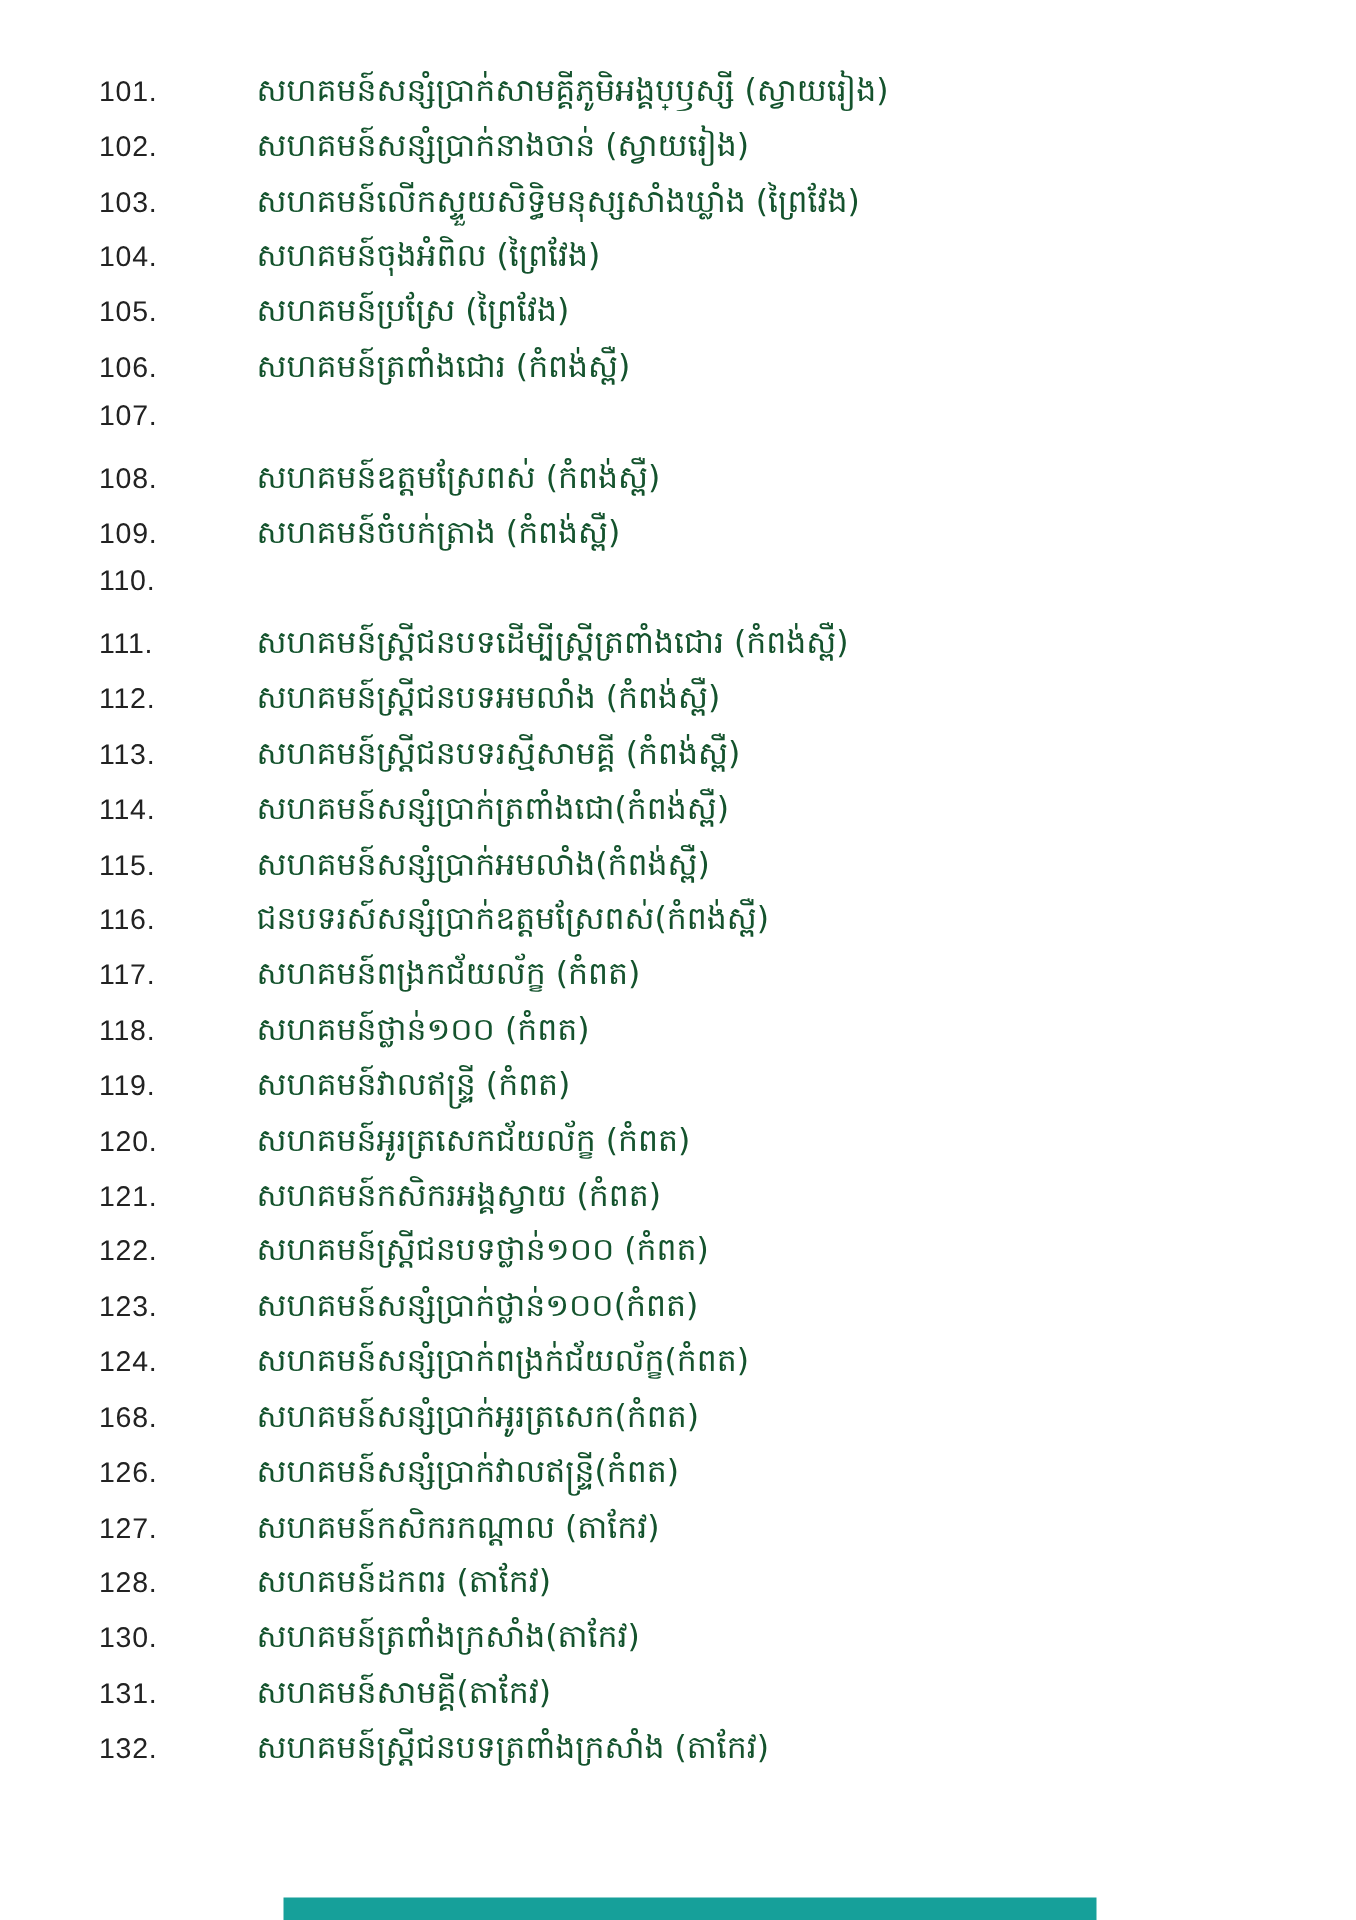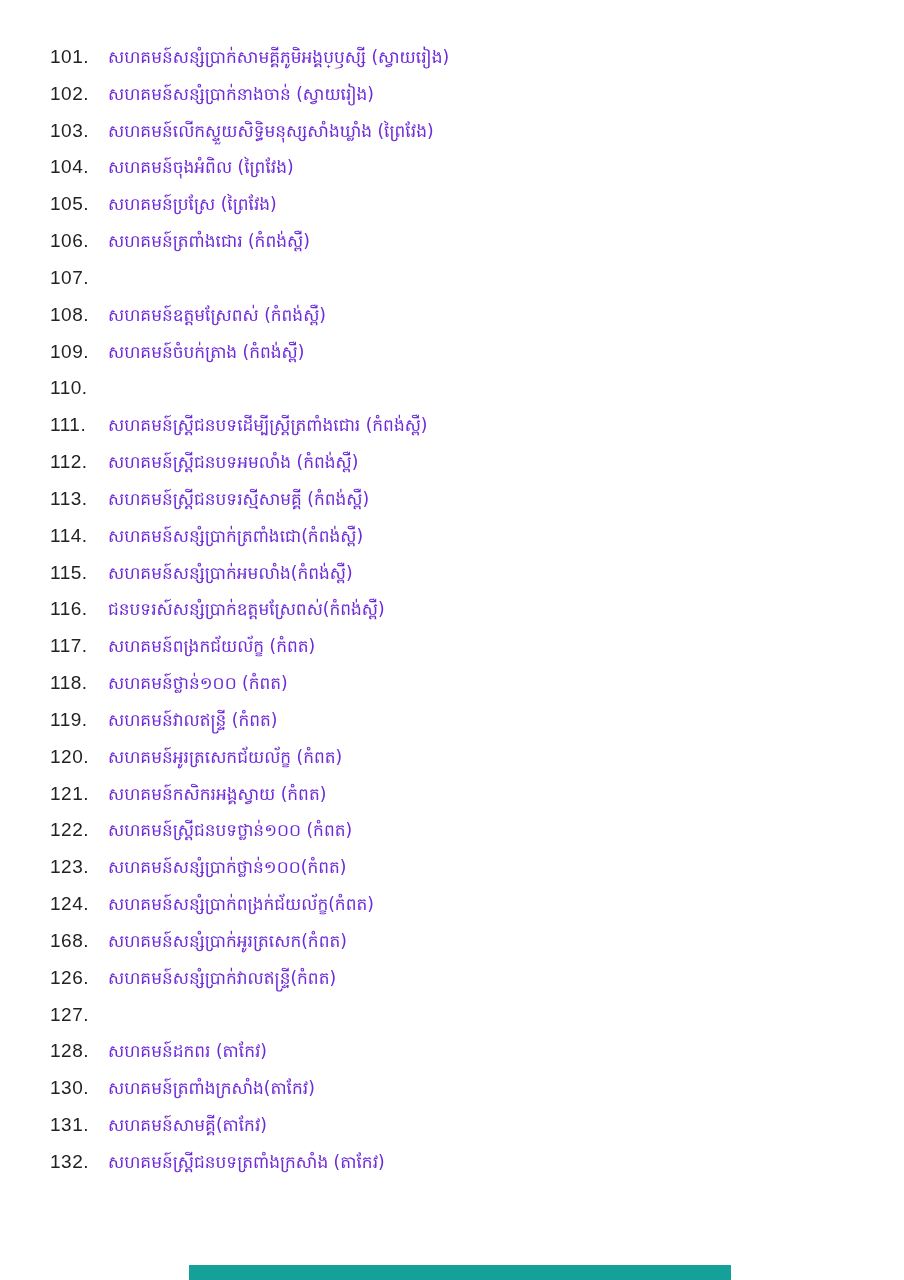--- a/index.html
+++ b/index.html
@@ -22,34 +22,35 @@
   .list {
     position: absolute;
     top: 46px;
     left: 0;
     right: 0;
   }
   .row {
     display: flex;
     align-items: baseline;
     height: 36.84px;
-    padding-left: 50px;
+    padding-left: 66px;
     box-sizing: border-box;
+    gap: 47px;
   }
   .row .num {
     flex: 0 0 58px;
     font-size: 19px;
     color: #222222;
     letter-spacing: 0.5px;
     font-family: "Liberation Sans", "DejaVu Sans", sans-serif;
   }
   .row .txt {
     flex: 1 1 auto;
-    font-size: 17px;
-    color: #6d28d9;
+    font-size: 21px;
+    color: #14532d;
     white-space: nowrap;
     overflow: hidden;
     font-family: "DejaVu Sans", "Liberation Sans", sans-serif;
   }
   .footer-bar {
     position: absolute;
     left: 189px;
     bottom: 0;
     width: 542px;
     height: 15px;
@@ -158,20 +159,21 @@
       <div class="row">
         <span class="num">168.</span>
         <span class="txt">សហគមន៍សន្សំប្រាក់អូរត្រសេក(កំពត)</span>
       </div>
       <div class="row">
         <span class="num">126.</span>
         <span class="txt">សហគមន៍សន្សំប្រាក់វាលឥន្ទ្រី(កំពត)</span>
       </div>
       <div class="row">
         <span class="num">127.</span>
+        <span class="txt">សហគមន៍កសិករកណ្ដាល (តាកែវ)</span>
       </div>
       <div class="row">
         <span class="num">128.</span>
         <span class="txt">សហគមន៍ដកពរ (តាកែវ)</span>
       </div>
       <div class="row">
         <span class="num">130.</span>
         <span class="txt">សហគមន៍ត្រពាំងក្រសាំង(តាកែវ)</span>
       </div>
       <div class="row">

